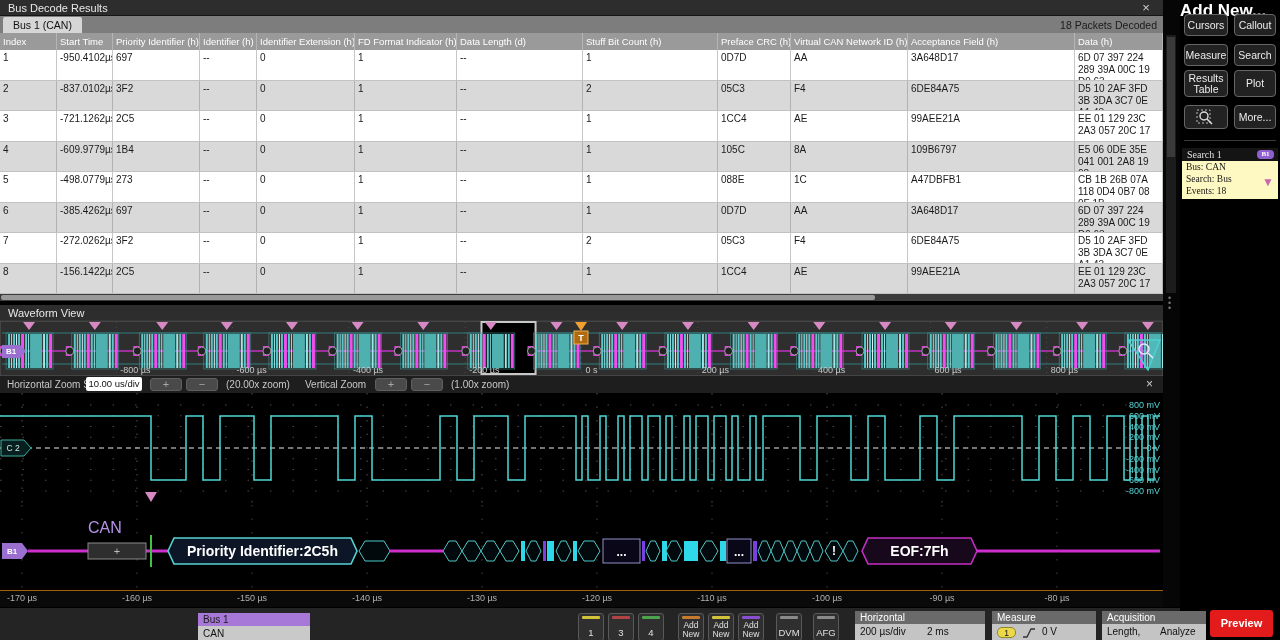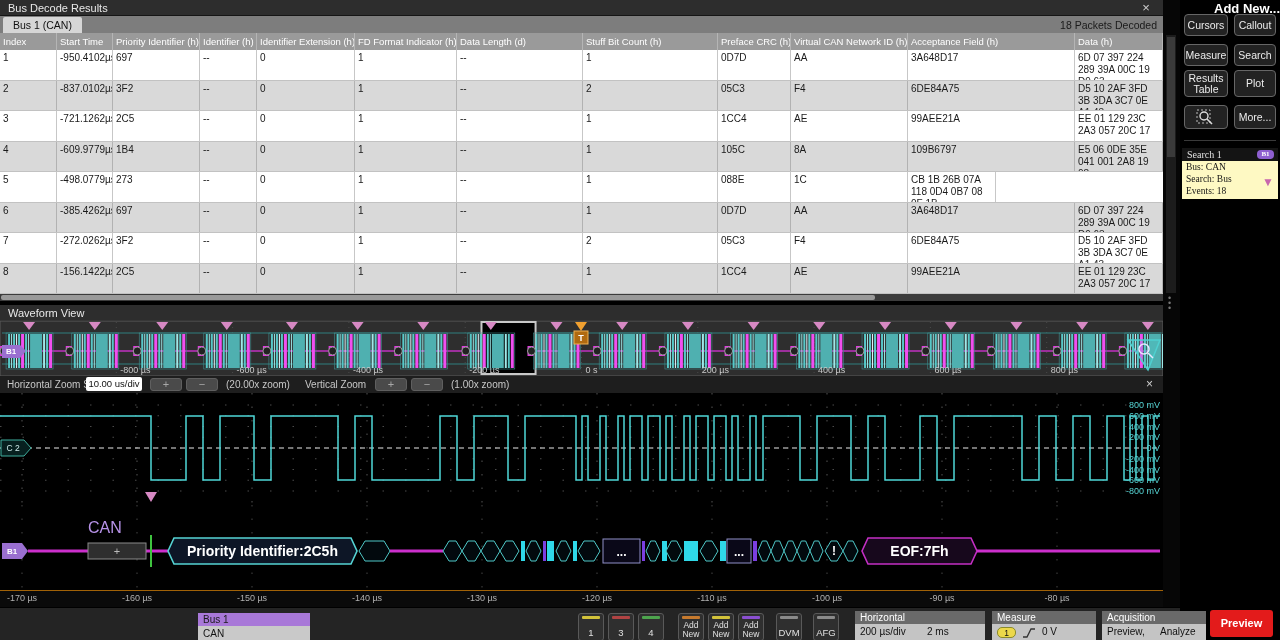--- a/index.html
+++ b/index.html
@@ -36,21 +36,21 @@
   #plot{position:absolute;left:0;top:88px;}
   #decode-svg{position:absolute;left:0;top:200px;}
   #time-axis{position:absolute;left:0;top:285px;width:1163px;height:16px;background:#0a0a0a;border-top:1px solid #a16207;}
   #time-axis span{position:absolute;top:2px;color:#b0b0b0;font-size:9px;transform:translateX(-50%);}
   
   #side-strip{left:1163px;top:0;width:17px;height:640px;background:#060606;}
   #vscroll{position:absolute;left:3px;top:35px;width:10px;height:258px;background:#1c1c1c;}
   #vscroll .thumb{position:absolute;left:1px;top:2px;width:8px;height:120px;background:#3a3a3a;}
   #strip-dots{position:absolute;left:5px;top:296px;color:#777;font-size:9px;line-height:5px;}
   #sidebar{left:1180px;top:0;width:100px;height:640px;background:#000;}
-  #addnew-hdr{position:absolute;left:0;top:1px;width:100%;text-align:right;color:#fff;font-size:13px;font-weight:bold;}
+  #addnew-hdr{position:absolute;left:0;top:1px;width:100%;text-align:left;color:#fff;font-size:17px;font-weight:bold;}
   .sbtn{position:absolute;background:#222;border:1px solid #666;border-radius:4px;color:#ececec;
         font-size:10.5px;display:flex;align-items:center;justify-content:center;text-align:center;box-sizing:border-box;line-height:11px;}
   #sb-divider{position:absolute;left:4px;top:140px;width:92px;height:1px;background:#3a3a3a;}
   #search-panel{position:absolute;left:2px;top:148px;width:96px;height:51px;font-family:Liberation Serif, serif;}
   #search-hdr{position:absolute;left:0;top:0;width:100%;height:13px;background:#141414;color:#e0e0e0;font-size:10px;line-height:13px;}
   #search-hdr .t{padding-left:5px;}
   #b1-badge{position:absolute;right:4px;top:2px;width:17px;height:9px;background:#8e5fd0;border-radius:4px;
             color:#fff;font-size:7px;line-height:9px;text-align:center;font-weight:bold;}
   #search-body{position:absolute;left:0;top:13px;width:100%;height:38px;background:#fef9c3;}
   #search-body div{padding-left:4px;color:#151515;font-size:9.5px;line-height:12px;}
@@ -162,20 +162,21 @@
           <div class="tc" style="width:57px">5</div>
           <div class="tc" style="width:56px">-498.0779µs</div>
           <div class="tc" style="width:87px">273</div>
           <div class="tc" style="width:57px">--</div>
           <div class="tc" style="width:98px">0</div>
           <div class="tc" style="width:102px">1</div>
           <div class="tc" style="width:126px">--</div>
           <div class="tc" style="width:135px">1</div>
           <div class="tc" style="width:73px">088E</div>
           <div class="tc" style="width:117px">1C</div>
+          <div class="tc" style="width:167px">A47DBFB1</div>
           <div class="tc" style="width:88px">CB 1B 26B 07A 118 0D4 0B7 08 0F 1B</div>
         </div>
         <div class="trow" style="background:#d9d9d9">
           <div class="tc" style="width:57px">6</div>
           <div class="tc" style="width:56px">-385.4262µs</div>
           <div class="tc" style="width:87px">697</div>
           <div class="tc" style="width:57px">--</div>
           <div class="tc" style="width:98px">0</div>
           <div class="tc" style="width:102px">1</div>
           <div class="tc" style="width:126px">--</div>
@@ -809,20 +810,20 @@
         <span id="trig-badge">1</span>
         <svg width="14" height="12" style="position:absolute;left:30px;top:3px">
           <path d="M1,10 H5 L9,2 H13" stroke="#333" stroke-width="1.3" fill="none"></path>
         </svg>
         <span style="position:absolute;left:50px">0 V</span>
       </div>
     </div>
     <div class="bpanel" style="left:1102px;width:104px">
       <div class="bp-hdr">Acquisition</div>
       <div class="bp-body">
-        <span style="position:absolute;left:5px">Preview,</span>
+        <span style="position:absolute;left:5px">Length,</span>
         <span style="position:absolute;left:58px">Analyze</span>
       </div>
     </div>
   </div>
 
   <div id="preview-btn" class="abs">Preview</div>
 </div>
 
 </body></html>

